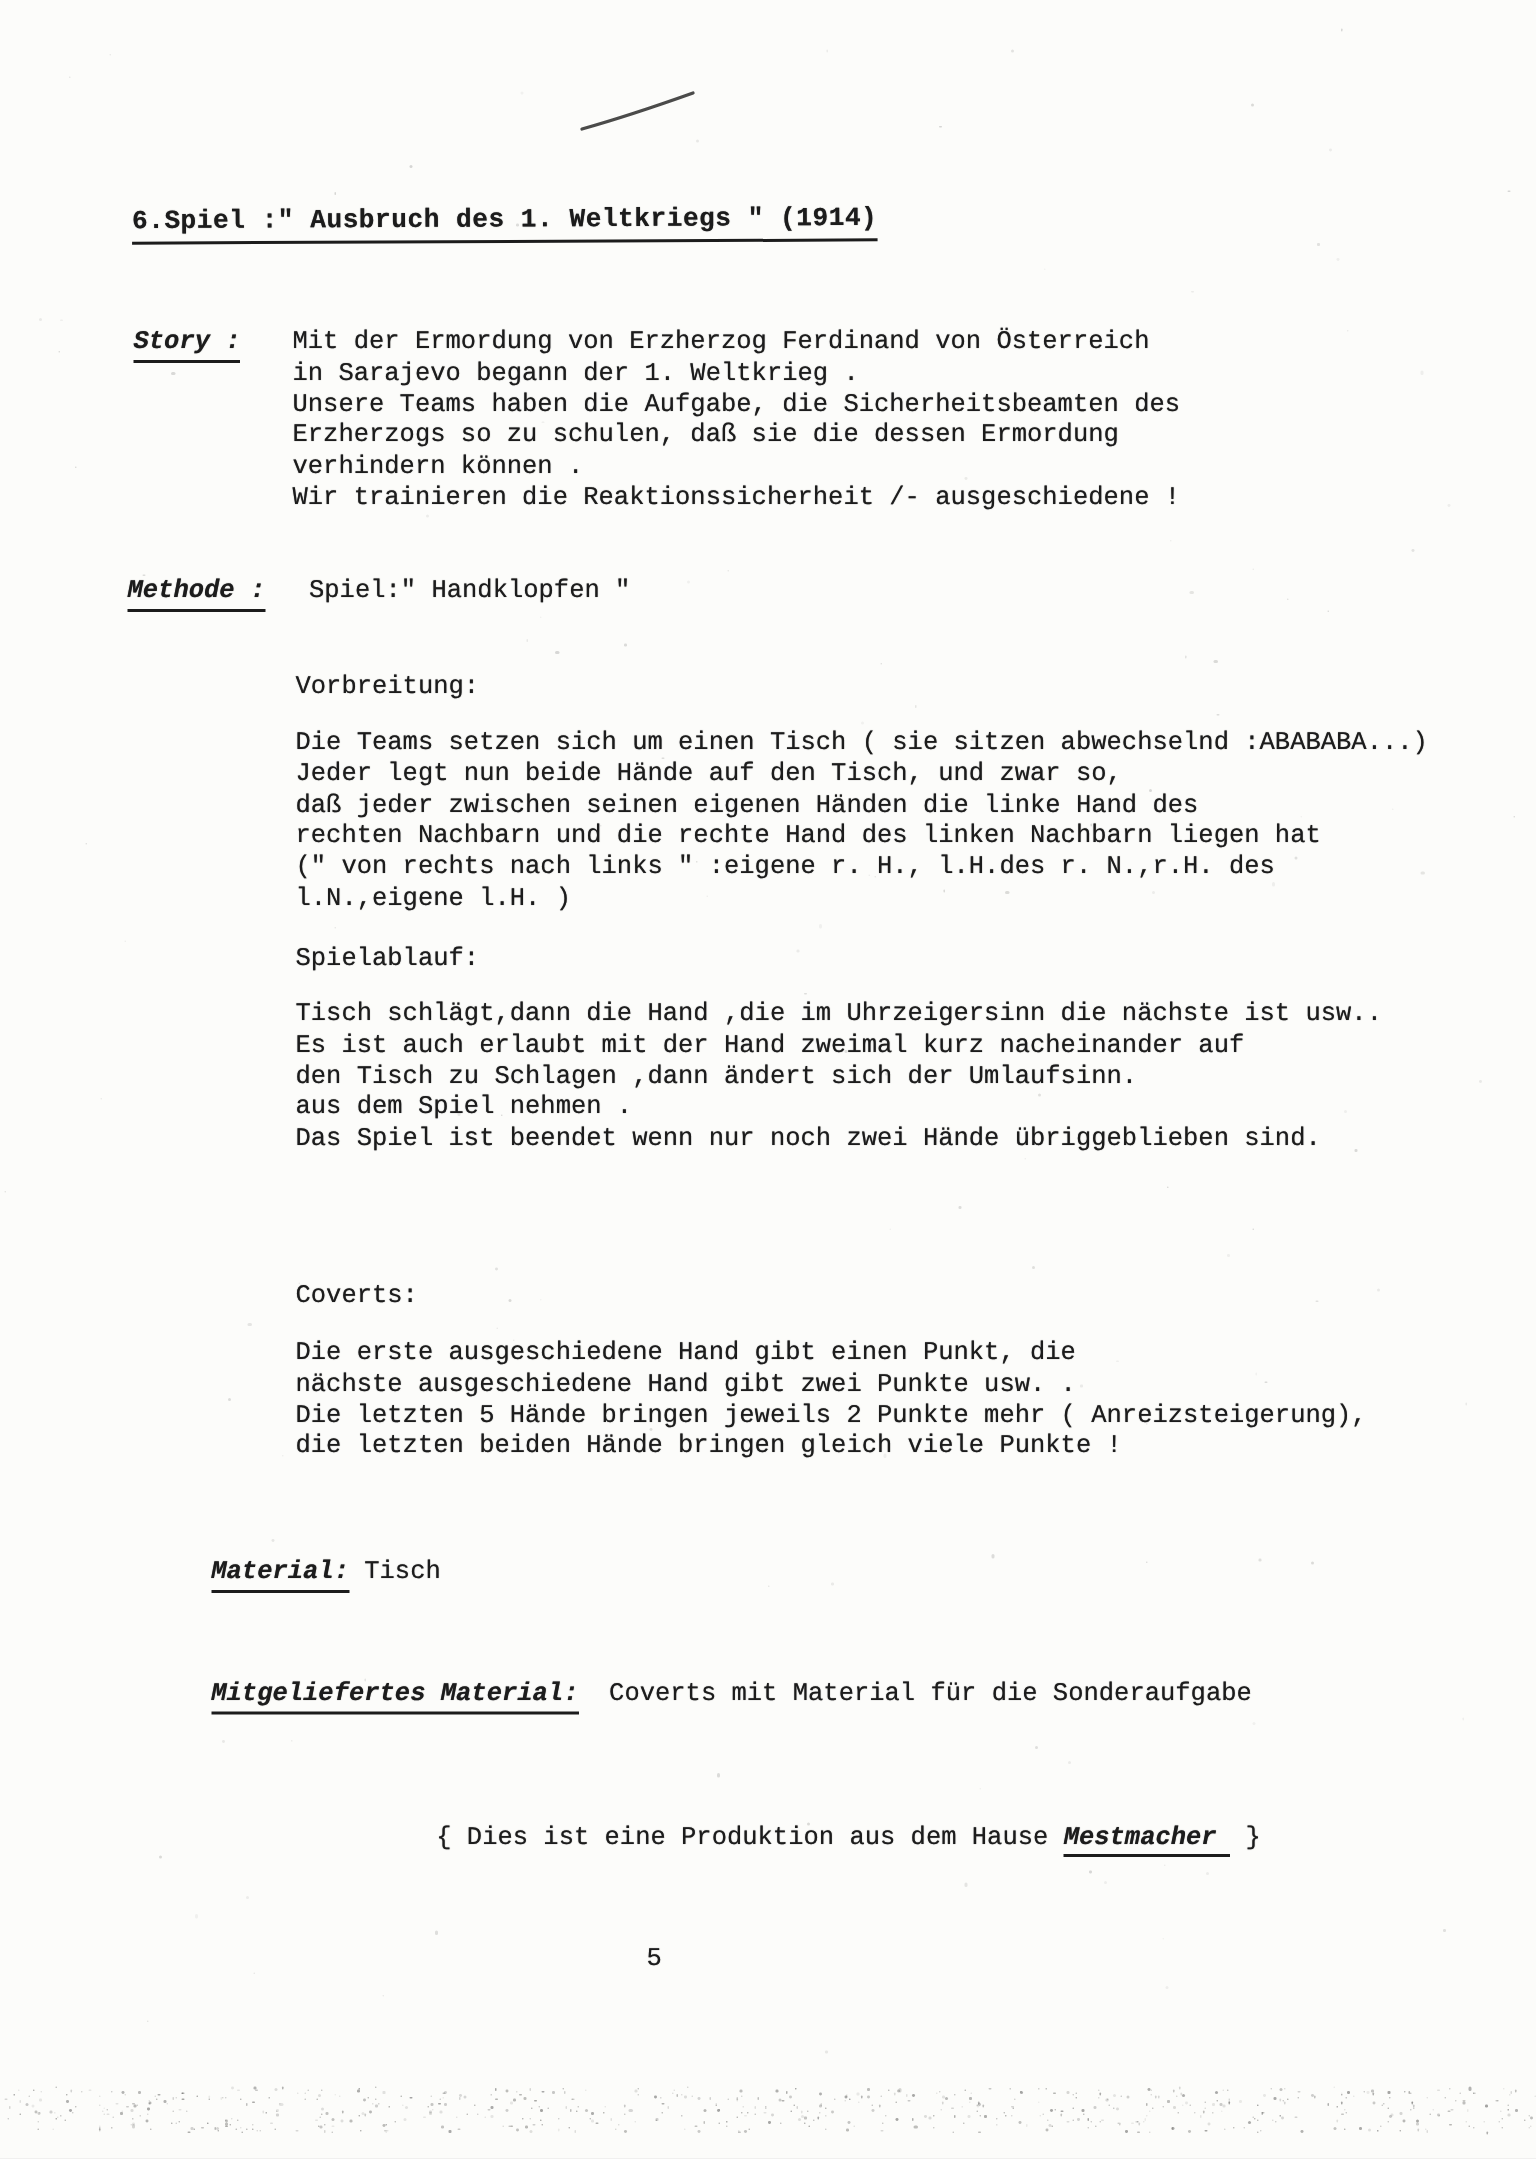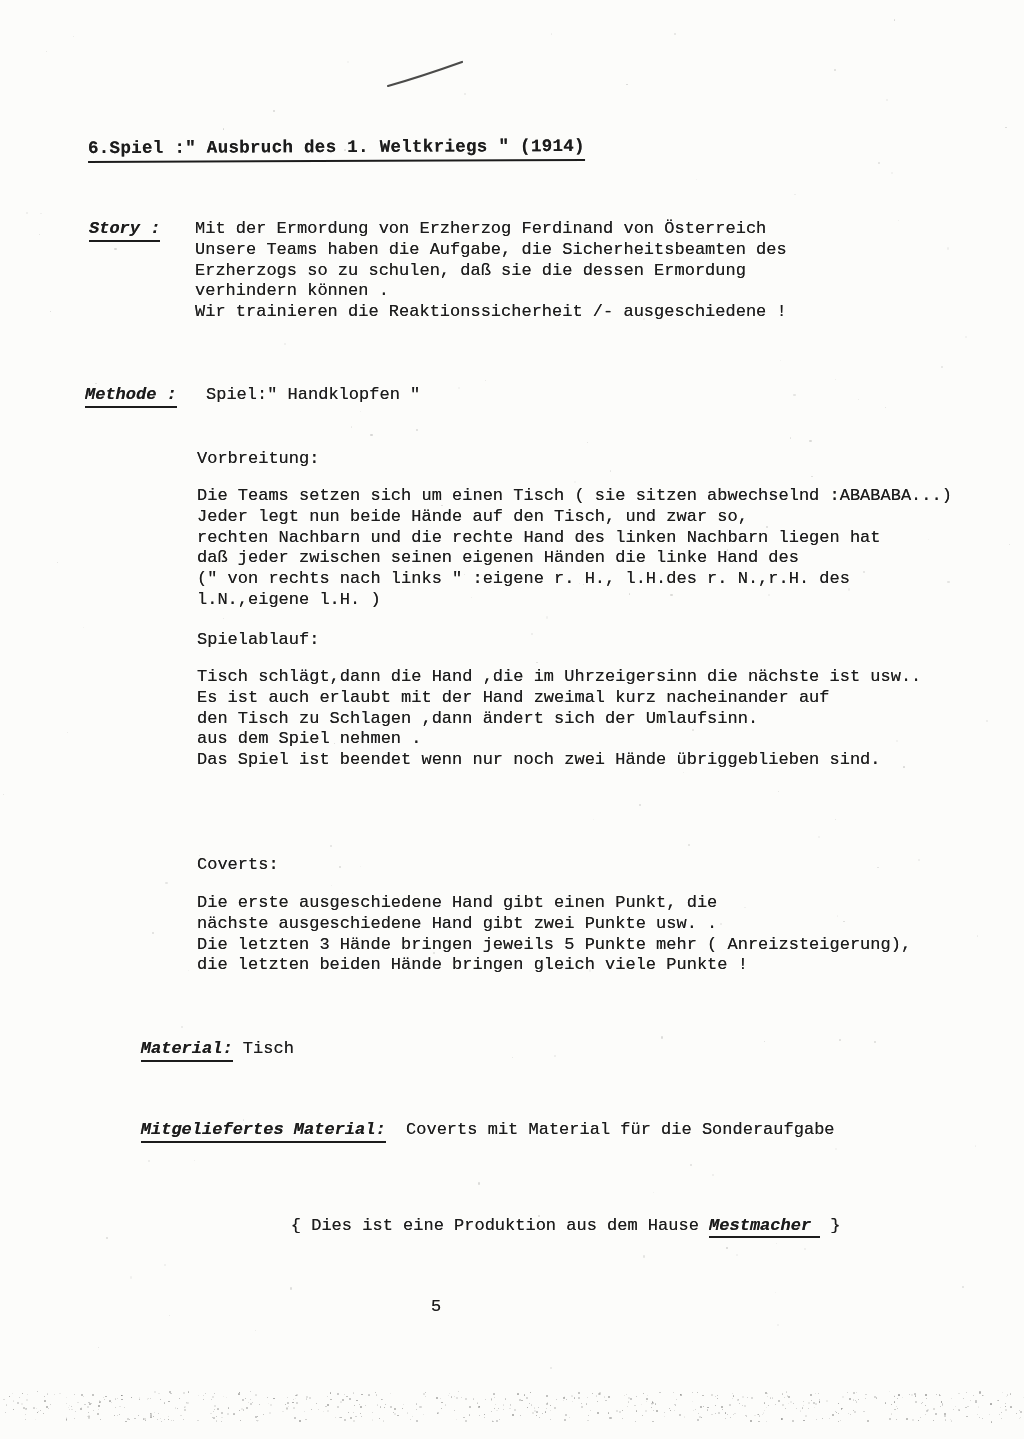--- a/index.html
+++ b/index.html
@@ -43,53 +43,54 @@
 
   <svg class="pen-stroke" width="95" height="42" viewBox="0 0 95 42">
     <path d="M 10 34 Q 42 25 84 10" stroke="#2c2c2a" stroke-width="2.2" fill="none" stroke-linecap="round" opacity="0.85"></path>
   </svg>
 
   <div class="abs title pre" style="left:88px;top:137px;">6.Spiel :" Ausbruch des 1. Weltkriegs " (1914)</div>
 
   <div class="abs seclabel pre" style="left:89px;top:219px;">Story :</div>
   <div class="abs bodytext" style="left:195px;top:219px;">
     <div class="pre">Mit der Ermordung von Erzherzog Ferdinand von Österreich</div>
+    <div class="pre">in Sarajevo begann der 1. Weltkrieg .</div>
     <div class="pre">Unsere Teams haben die Aufgabe, die Sicherheitsbeamten des</div>
     <div class="pre">Erzherzogs so zu schulen, daß sie die dessen Ermordung</div>
     <div class="pre">verhindern können .</div>
     <div class="pre">Wir trainieren die Reaktionssicherheit /- ausgeschiedene !</div>
   </div>
 
   <div class="abs seclabel pre" style="left:85px;top:385px;">Methode :</div>
   <div class="abs bodytext pre" style="left:206px;top:385px;">Spiel:" Handklopfen "</div>
 
   <div class="abs subhead pre" style="left:197px;top:449px;">Vorbreitung:</div>
   <div class="abs bodytext" style="left:197px;top:486px;">
     <div class="pre">Die Teams setzen sich um einen Tisch ( sie sitzen abwechselnd :ABABABA...)</div>
     <div class="pre">Jeder legt nun beide Hände auf den Tisch, und zwar so,</div>
+    <div class="pre">daß jeder zwischen seinen eigenen Händen die linke Hand des</div>
     <div class="pre">rechten Nachbarn und die rechte Hand des linken Nachbarn liegen hat</div>
-    <div class="pre">daß jeder zwischen seinen eigenen Händen die linke Hand des</div>
     <div class="pre">(" von rechts nach links " :eigene r. H., l.H.des r. N.,r.H. des</div>
     <div class="pre">l.N.,eigene l.H. )</div>
   </div>
 
   <div class="abs subhead pre" style="left:197px;top:630px;">Spielablauf:</div>
   <div class="abs bodytext" style="left:197px;top:667px;">
     <div class="pre">Tisch schlägt,dann die Hand ,die im Uhrzeigersinn die nächste ist usw..</div>
     <div class="pre">Es ist auch erlaubt mit der Hand zweimal kurz nacheinander auf</div>
     <div class="pre">den Tisch zu Schlagen ,dann ändert sich der Umlaufsinn.</div>
     <div class="pre">aus dem Spiel nehmen .</div>
     <div class="pre">Das Spiel ist beendet wenn nur noch zwei Hände übriggeblieben sind.</div>
   </div>
 
   <div class="abs subhead pre" style="left:197px;top:855px;">Coverts:</div>
   <div class="abs bodytext" style="left:197px;top:893px;">
     <div class="pre">Die erste ausgeschiedene Hand gibt einen Punkt, die</div>
     <div class="pre">nächste ausgeschiedene Hand gibt zwei Punkte usw. .</div>
-    <div class="pre">Die letzten 3 Hände bringen jeweils 5 Punkte mehr ( Anreizsteigerung),</div>
+    <div class="pre">Die letzten 5 Hände bringen jeweils 2 Punkte mehr ( Anreizsteigerung),</div>
     <div class="pre">die letzten beiden Hände bringen gleich viele Punkte !</div>
   </div>
 
   <div class="abs bodytext pre" style="left:100px;top:1099px;">
     <span class="seclabel" style="font-size:17px;">Mitgeliefertes Material:</span><span>  </span><span class="pre">Coverts mit Material für die Sonderaufgabe</span>
   </div>
 
   <div class="abs bodytext pre" style="left:100px;top:1018px;">
     <span class="seclabel" style="font-size:17px;">Material:</span><span> </span><span class="pre">Tisch</span>
   </div>

